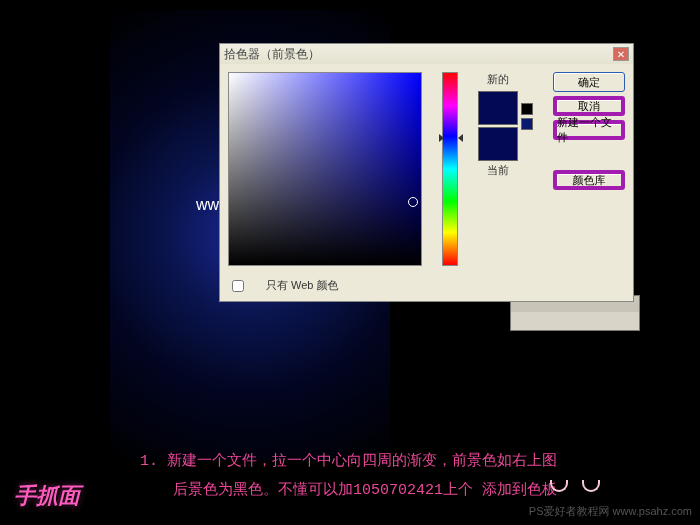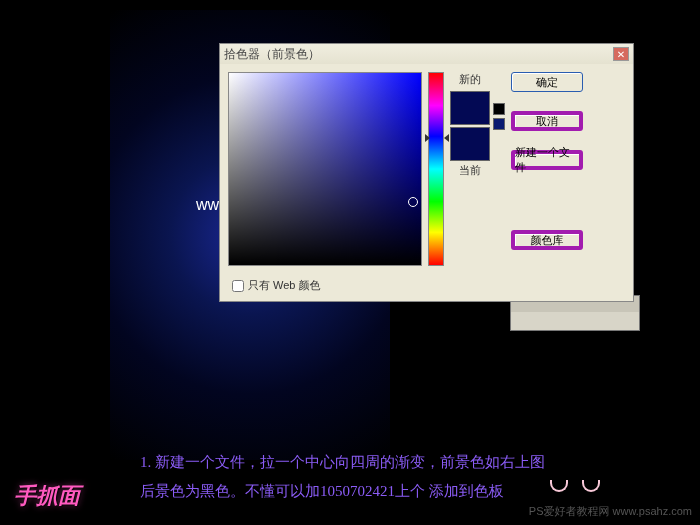--- a/index.html
+++ b/index.html
@@ -3,56 +3,56 @@
 <meta charset="utf-8">
 <style>
 * { margin: 0; padding: 0; box-sizing: border-box; }
 body { width: 700px; height: 525px; background: #000; font-family: "Microsoft YaHei", SimSun, sans-serif; position: relative; overflow: hidden; }
 .canvas-bg { position: absolute; left: 110px; top: 10px; width: 280px; height: 450px; background: radial-gradient(circle at center, #1a2896 0%, #0a1550 30%, #020520 60%, #000 100%); }
 .watermark { position: absolute; left: 196px; top: 196px; color: #fff; font-size: 16px; font-family: Arial; z-index: 1; }
 .dialog { position: absolute; left: 219px; top: 2px; width: 415px; background: #ece9d8; border: 1px solid #888; z-index: 5; margin-top: 41px; }
 .titlebar { background: linear-gradient(#f0eee0, #e5e2d0); height: 20px; display: flex; align-items: center; padding: 0 4px; font-size: 12px; color: #444; }
 .titlebar-title { flex: 1; }
 .close-btn { width: 16px; height: 14px; background: #d66a5e; color: #fff; display: flex; align-items: center; justify-content: center; font-size: 10px; cursor: pointer; border: 1px solid #999; }
-.dialog-body { display: flex; padding: 8px; gap: 6px; }
+.dialog-body { display: flex; padding: 8px; gap: 6px; justify-content: space-between; }
 .color-field { width: 194px; height: 194px; background: linear-gradient(to bottom, rgba(0,0,0,0) 0%, #000 100%), linear-gradient(to right, #fff 0%, #0000ff 100%); position: relative; border: 1px solid #888; }
 .color-cursor { position: absolute; width: 10px; height: 10px; border: 1px solid #fff; border-radius: 50%; transform: translate(-50%, -50%); }
 .hue-strip { width: 16px; height: 194px; border: 1px solid #888; background: linear-gradient(to bottom, #ff0000 0%, #ff00ff 17%, #0000ff 33%, #00ffff 50%, #00ff00 67%, #ffff00 83%, #ff0000 100%); position: relative; }
 .hue-arrows { position: absolute; width: 24px; left: -4px; height: 8px; display: flex; justify-content: space-between; transform: translateY(-50%); }
 .hue-arrows::before, .hue-arrows::after { content: ""; width: 0; height: 0; border-top: 4px solid transparent; border-bottom: 4px solid transparent; }
 .hue-arrows::before { border-left: 5px solid #333; }
 .hue-arrows::after { border-right: 5px solid #333; }
 .swatches { display: flex; flex-direction: column; align-items: center; gap: 2px; font-size: 11px; color: #333; }
 .swatch-label { margin-bottom: 2px; }
 .swatch-box { width: 40px; height: 34px; border: 1px solid #666; }
 .swatch-mini { width: 12px; height: 12px; border: 1px solid #666; margin-top: 3px; }
 .swatch-col { display: flex; flex-direction: column; align-items: center; }
 .swatch-stack { display: flex; gap: 3px; align-items: flex-start; }
-.buttons-col { display: flex; flex-direction: column; gap: 19px; width: 72px; }
+.buttons-col { display: flex; flex-direction: column; gap: 4px; width: 72px; }
 .ps-btn { background: #ece9d8; border: 4px solid #a21caf; border-radius: 3px; font-size: 11px; height: 20px; display: flex; align-items: center; justify-content: center; cursor: pointer; box-shadow: inset 1px 1px 0 #fff; }
 .ps-btn.primary { border: 1px solid #2a5db0; }
 .btn-gap { height: 22px; }
-.web-only { display: flex; align-items: center; gap: 4px; font-size: 11px; color: #333; padding: 4px 8px 8px 12px; }
+.web-only { display: flex; align-items: center; gap: 22px; font-size: 11px; color: #333; padding: 4px 8px 8px 12px; }
 .web-only input[type=checkbox] { width: 12px; height: 12px; }
 .val-row { display: flex; align-items: center; gap: 3px; font-size: 11px; color: #333; }
 .val-row input[type=radio] { width: 11px; height: 11px; margin-right: 1px; }
 .val-row .lbl { width: 14px; text-align: right; }
 .val-row .lbl2 { width: 16px; text-align: right; }
 .val-input { width: 38px; height: 17px; border: 1px solid #888; background: #fff; font-size: 11px; padding: 0 3px; text-align: left; }
 .unit { width: 14px; font-size: 11px; }
 .hex-row { display: flex; align-items: center; gap: 4px; font-size: 11px; margin-top: 4px; }
 .hex-input { width: 56px; height: 17px; border: 1px solid #888; background: #fff; font-size: 11px; padding: 0 3px; }
 .values-wrapper { position: absolute; left: 447px; top: 100px; width: 185px; }
 .value-grid { display: grid; grid-template-columns: auto auto; gap: 4px 14px; font-size: 11px; color: #333; }
 .layers-panel { position: absolute; left: 510px; top: 295px; width: 130px; height: 36px; background: #d8d5c8; border: 1px solid #777; z-index: 2; }
 .layers-inner { display: flex; align-items: center; height: 18px; padding: 0 4px; gap: 4px; font-size: 10px; color: #444; border-bottom: 1px solid #aaa; }
 .layers-inner2 { display: flex; align-items: center; height: 16px; padding: 0 4px; gap: 4px; font-size: 10px; color: #444; background: #c8c5b8; }
 .eye-icon { width: 10px; height: 10px; border: 1px solid #666; }
 .layer-thumb { width: 14px; height: 12px; background: #fff; border: 1px solid #666; }
-.caption { position: absolute; left: 140px; top: 448px; color: #8b5cf6; font-size: 15px; line-height: 1.9; font-family: Liberation Serif, serif; }
+.caption { position: absolute; left: 140px; top: 448px; color: #ec4899; font-size: 15px; line-height: 1.9; font-family: Liberation Mono, monospace; text-align: right; }
 .logo { position: absolute; left: 14px; bottom: 14px; color: #ff5ac0; font-size: 22px; font-weight: bold; font-style: italic; text-shadow: 1px 1px 2px #000, 0 0 6px rgba(255,90,192,0.5); font-family: Liberation Serif, serif; }
 .site-wm { position: absolute; right: 8px; bottom: 6px; color: #555; font-size: 11px; font-family: Arial; }
 .face { position: absolute; left: 550px; top: 480px; color: #f8c8d8; font-size: 18px; display: flex; gap: 14px; }
 .face span { display: inline-block; width: 18px; height: 12px; border: 2px solid #f8c8d8; border-top: none; border-radius: 0 0 14px 14px; }
 </style>
 </head>
 <body>
 
 <div class="canvas-bg"></div>
 <div class="watermark">www.68ps.com</div>

